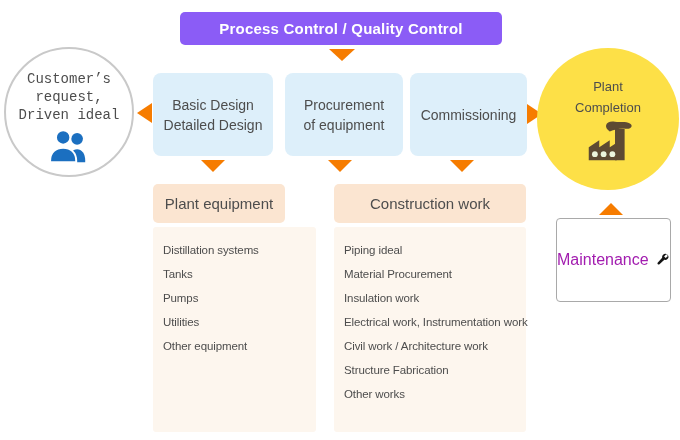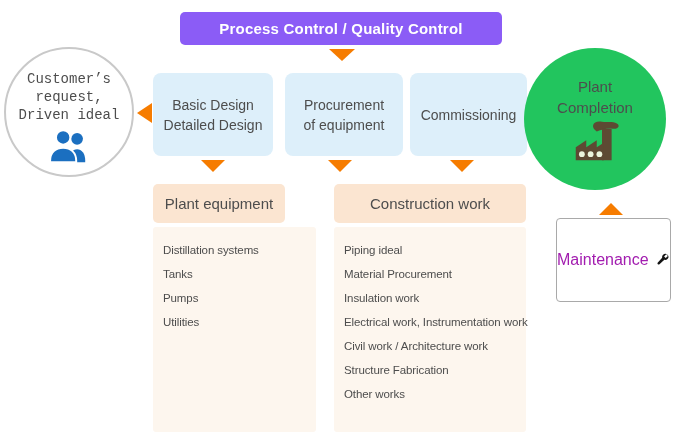--- a/index.html
+++ b/index.html
@@ -17,22 +17,22 @@
   }
 
   
   .circle{border-radius:50%;text-align:center;}
   .customer{
     left:4px;top:47px;width:130px;height:130px;background:#fff;
     border:2px solid #c9c9c9;box-sizing:border-box;padding-top:21px;
     font-size:14px;line-height:18px;font-family:Liberation Mono, monospace;
   }
   .completion{
-    left:524px;top:48px;width:142px;height:142px;background:#22c55e;
-    box-sizing:border-box;padding-top:28px;font-size:15px;line-height:21px;
+    left:537px;top:48px;width:142px;height:142px;background:#fde047;
+    box-sizing:border-box;padding-top:28px;font-size:13px;line-height:21px;
   }
 
   
   .pbox{
     background:#ddeffa;border-radius:8px;height:83px;top:73px;
     display:flex;flex-direction:column;align-items:center;justify-content:center;
     font-size:14px;line-height:20px;text-align:center;
   }
   .pbox1{left:153px;width:120px;}
   .pbox2{left:285px;width:118px;}
@@ -149,20 +149,21 @@
   <div class="abs cat-header cat2">
     <span>Construction work</span>
   </div>
 
   <div class="abs panel pan1">
     <ul>
         <li>Distillation systems</li>
         <li>Tanks</li>
         <li>Pumps</li>
         <li>Utilities</li>
+        <li>Other equipment</li>
       </ul>
   </div>
   <div class="abs panel pan2">
     <ul>
         <li>Piping ideal</li>
         <li>Material Procurement</li>
         <li>Insulation work</li>
         <li>Electrical work, Instrumentation work</li>
         <li>Civil work / Architecture work</li>
         <li>Structure Fabrication</li>

